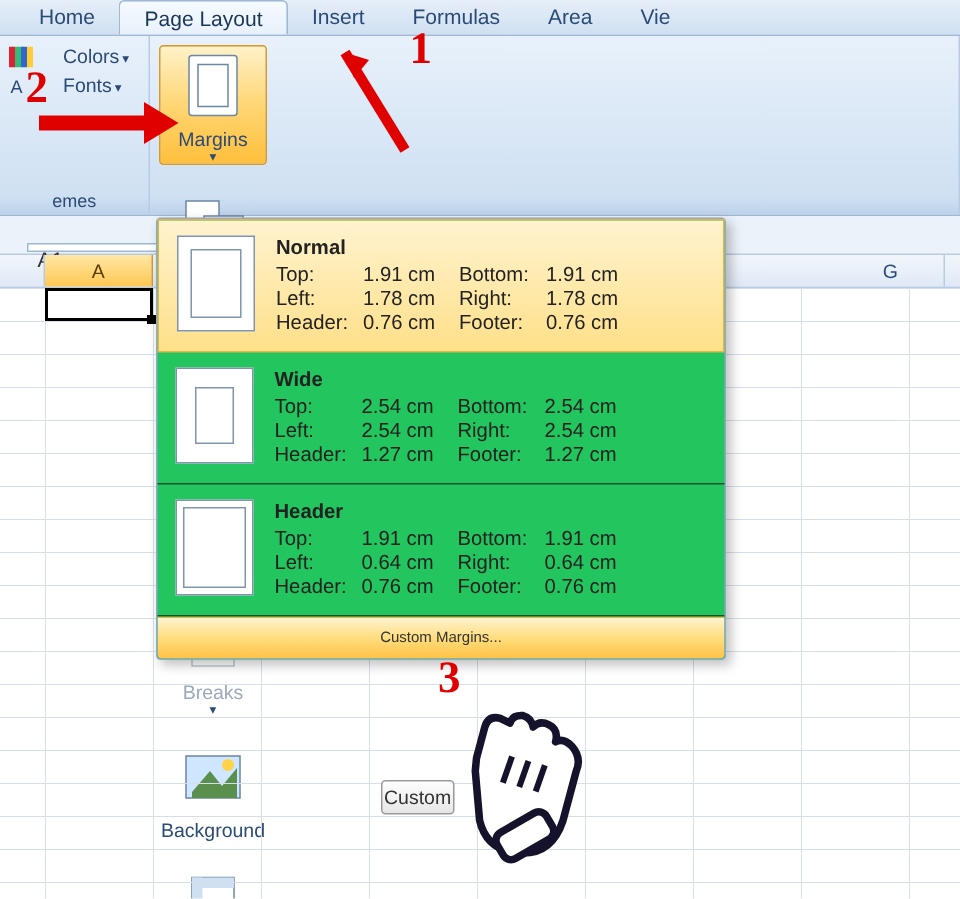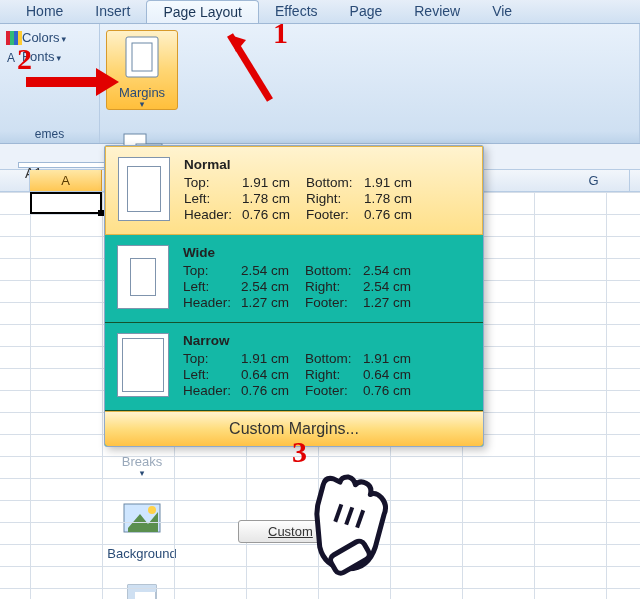--- a/index.html
+++ b/index.html
@@ -7,21 +7,21 @@
 
   
   .tabs { display: flex; height: 24px; background: linear-gradient(#e6eef8, #cfe0f2); border-bottom: 1px solid #9fb8d5; font-size: 14px; padding-left: 10px; text-align: right; }
   .tab { padding: 3px 16px 0; color: #2a4b76; cursor: pointer; position: relative; }
   .tab.active { background: linear-gradient(#f4faff, #e8f1fb); border: 1px solid #9fb8d5; border-bottom: none; border-top-left-radius: 4px; border-top-right-radius: 4px; color: #1a3556; }
 
   
   .ribbon { height: 120px; background: linear-gradient(#e8f1fb, #cfe0f2 90%, #bdd3ea); border-bottom: 1px solid #9fb8d5; display: flex; }
   .ribbon-group { border-right: 1px solid #b7cce4; padding: 4px 6px 2px; display: flex; flex-direction: column; }
   .themes-col { width: 100px; font-size: 13px; color: #2a4b76; }
-  .themes-row { display: flex; align-items: center; gap: 0; padding: 2px 0; }
+  .themes-row { display: flex; align-items: center; gap: 20px; padding: 2px 0; }
   .mini-icon { width: 16px; height: 14px; display: inline-block; }
   .themes-label { font-size: 12px; color: #2a4b76; text-align: center; margin-top: auto; }
   .drop-tri::after { content: "▾"; font-size: 9px; margin-left: 2px; color: #2a4b76; }
 
   .page-setup { flex: 1; display: flex; gap: 14px; padding-top: 6px; padding-left: 6px; }
   .big-btn { display: flex; flex-direction: column; align-items: center; width: 72px; font-size: 13px; color: #2a4b76; cursor: pointer; border-radius: 3px; padding: 2px 2px 0; }
   .big-btn .big-icon { width: 48px; height: 48px; margin-bottom: 5px; }
   .big-btn.selected { background: linear-gradient(#fff1c8, #ffd674 50%, #ffbf3b); border: 1px solid #d79a2b; }
   .big-btn .lbl { line-height: 1.05; text-align: center; }
   .big-btn.disabled .lbl { color: #9aa9bb; }
@@ -39,54 +39,53 @@
 
   
   .grid { position: relative; height: 407px; background-image:
     linear-gradient(#d6dee8 1px, transparent 1px),
     linear-gradient(90deg, #d6dee8 1px, transparent 1px);
     background-size: 72px 22px; background-position: 30px 0; }
   .sel-cell { position: absolute; left: 30px; top: 0; width: 72px; height: 22px; border: 2px solid #000; }
   .sel-cell::after { content: ""; position: absolute; right: -4px; bottom: -4px; width: 6px; height: 6px; background: #000; }
 
   
-  .margins-panel { position: absolute; left: 104px; top: 145px; width: 380px; background: #14b8a6; border: 1px solid #8fa9c9; box-shadow: 3px 3px 8px rgba(0,0,0,0.25); border-radius: 3px; }
+  .margins-panel { position: absolute; left: 104px; top: 145px; width: 380px; background: #22c55e; border: 1px solid #8fa9c9; box-shadow: 3px 3px 8px rgba(0,0,0,0.25); border-radius: 3px; }
   .m-option { display: flex; padding: 10px 12px 12px; border-bottom: 1px solid #14532d; cursor: pointer; }
   .m-option.highlight { background: linear-gradient(#fff3cf, #ffe089); border: 1px solid #e3b54a; }
   .m-thumb { width: 52px; height: 64px; border: 1px solid #7f94ad; background: #fff; margin-right: 14px; position: relative; flex-shrink: 0; }
   .m-thumb::before { content: ""; position: absolute; border: 1px solid #7f94ad; }
   .m-thumb.normal::before { inset: 8px; }
   .m-thumb.wide::before { inset: 12px; }
   .m-thumb.narrow::before { inset: 4px; }
   .m-info { font-size: 13.5px; color: #222; flex: 1; }
   .m-title { font-weight: bold; margin-bottom: 3px; }
   .m-grid { display: grid; grid-template-columns: 58px 64px 58px 60px; row-gap: 1px; }
   .m-grid span { white-space: nowrap; }
-  .custom-row { padding: 8px 0; text-align: center; font-size: 16px; color: #333; background: linear-gradient(#fff3cf, #ffdd7d 50%, #ffc246); border-top: 1px solid #e3b54a; border-bottom-left-radius: 3px; border-bottom-right-radius: 3px; cursor: pointer; }
+  .custom-row { padding: 8px 0; text-align: center; font-size: 10px; color: #333; background: linear-gradient(#fff3cf, #ffdd7d 50%, #ffc246); border-top: 1px solid #e3b54a; border-bottom-left-radius: 3px; border-bottom-right-radius: 3px; cursor: pointer; }
 
   
   .ann-num { position: absolute; font-size: 30px; font-weight: bold; color: #e10000; font-family: "Times New Roman", serif; }
   .ann-arrow { position: absolute; pointer-events: none; }
 
   
   .hand { position: absolute; left: 280px; top: 455px; width: 150px; height: 150px; pointer-events: none; }
 
   
-  .custom-ghost { position: absolute; left: 238px; top: 520px; padding: 3px 29px; font-size: 13px; background: linear-gradient(#fefefe,#e6e6e6); border: 1px solid #9a9a9a; border-radius: 3px; color: #333; text-decoration: underline; }
+  .custom-ghost { position: absolute; left: 254px; top: 520px; padding: 3px 1px; font-size: 13px; background: linear-gradient(#fefefe,#e6e6e6); border: 1px solid #9a9a9a; border-radius: 3px; color: #333; }
 </style>
 </head>
 <body>
 
 <div class="tabs">
   <div class="tab">Home</div>
+  <div class="tab active">Page Layout</div>
   <div class="tab">Insert</div>
-  <div class="tab active">Page Layout</div>
-  <div class="tab">Effects</div>
-  <div class="tab">Page</div>
-  <div class="tab">Review</div>
+  <div class="tab">Formulas</div>
+  <div class="tab">Area</div>
   <div class="tab">Vie</div>
 </div>
 
 <div class="ribbon">
   <div class="ribbon-group themes-col">
     <div class="themes-row">
       <svg class="mini-icon" viewBox="0 0 16 14">
           <rect width="4" height="14" fill="#d23"></rect>
           <rect x="4" width="4" height="14" fill="#3b7"></rect>
           <rect x="8" width="4" height="14" fill="#36c"></rect>
@@ -212,21 +211,21 @@
         <span>Header:</span>
           <span>1.27 cm</span>
         <span>Footer:</span>
           <span>1.27 cm</span>
       </div>
     </div>
   </div>
   <div class="m-option">
     <div class="m-thumb narrow"></div>
     <div class="m-info">
-      <div class="m-title">Narrow</div>
+      <div class="m-title">Header</div>
       <div class="m-grid">
         <span>Top:</span>
           <span>1.91 cm</span>
         <span>Bottom:</span>
           <span>1.91 cm</span>
         <span>Left:</span>
           <span>0.64 cm</span>
         <span>Right:</span>
           <span>0.64 cm</span>
         <span>Header:</span>

